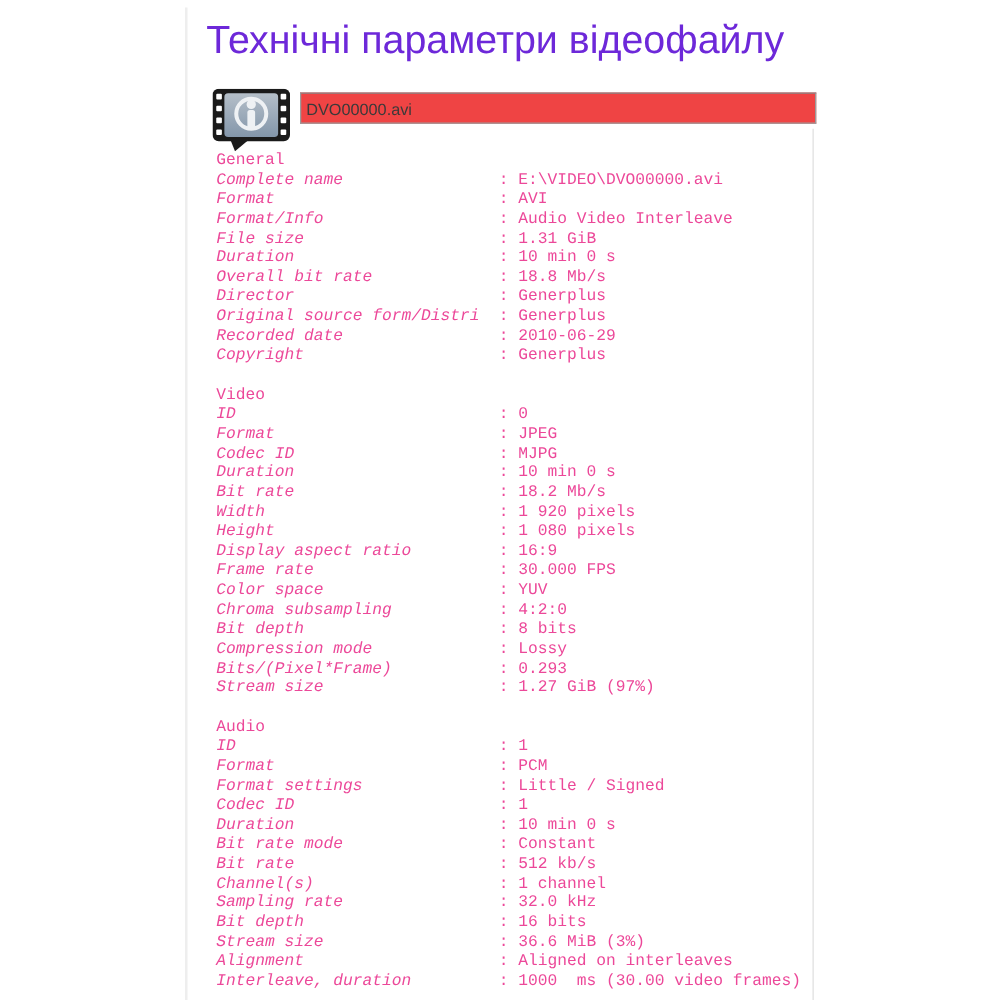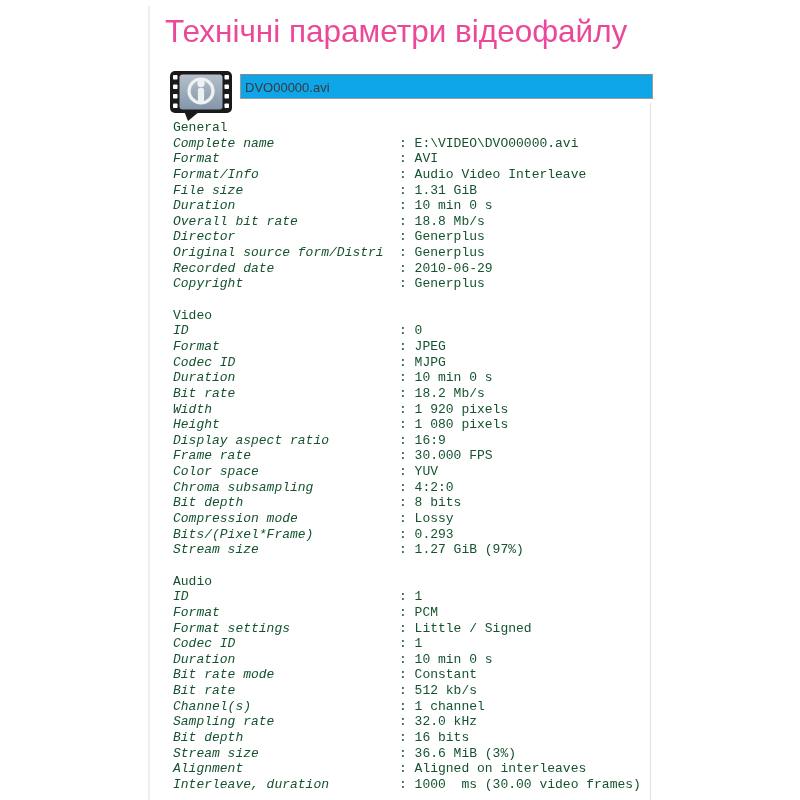--- a/index.html
+++ b/index.html
@@ -6,38 +6,38 @@
   body {
     width:800px; height:800px; background:#ffffff; position:relative;
     overflow:hidden; font-family:"Liberation Sans", sans-serif;
   }
   .page-edge {
     position:absolute; left:148px; top:6px; width:2px; height:794px;
     background:#eeeeee;
   }
   .title {
     position:absolute; left:165px; top:13px; margin:0;
-    font-size:31.5px; font-weight:400; color:#ec4899;
+    font-size:31.5px; font-weight:400; color:#6d28d9;
     font-family:"Liberation Sans", sans-serif; white-space:nowrap;
   }
   .app-icon { position:absolute; left:170px; top:71px; width:62px; height:50px; }
   .filename {
     position:absolute; left:240px; top:74px; width:413px; height:25px;
     box-sizing:border-box; border:1px solid #9b9b9b; border-top-color:#878787;
-    background:#0ea5e9; padding:1px 4px 0 4px; font-size:13px; color:#3a3a3a;
+    background:#ef4444; padding:1px 4px 0 4px; font-size:13px; color:#3a3a3a;
     font-family:"Liberation Sans", sans-serif; outline:none; border-radius:0;
   }
   .content-edge {
     position:absolute; left:650px; top:103px; width:1px; height:697px;
     background:#e0e0e0;
   }
   .report {
     position:absolute; left:173px; top:120px;
     font-family:"Liberation Mono", monospace; font-size:13px;
-    line-height:15.65px; color:#14532d; white-space:pre;
+    line-height:15.65px; color:#ec4899; white-space:pre;
   }
   .section + .section { margin-top:15.65px; }
   .row { height:15.65px; }
   .lbl { display:inline-block; width:226px;font-style:italic; }
 </style>
 </head>
 <body>
 
 <div class="page-edge"></div>
 

